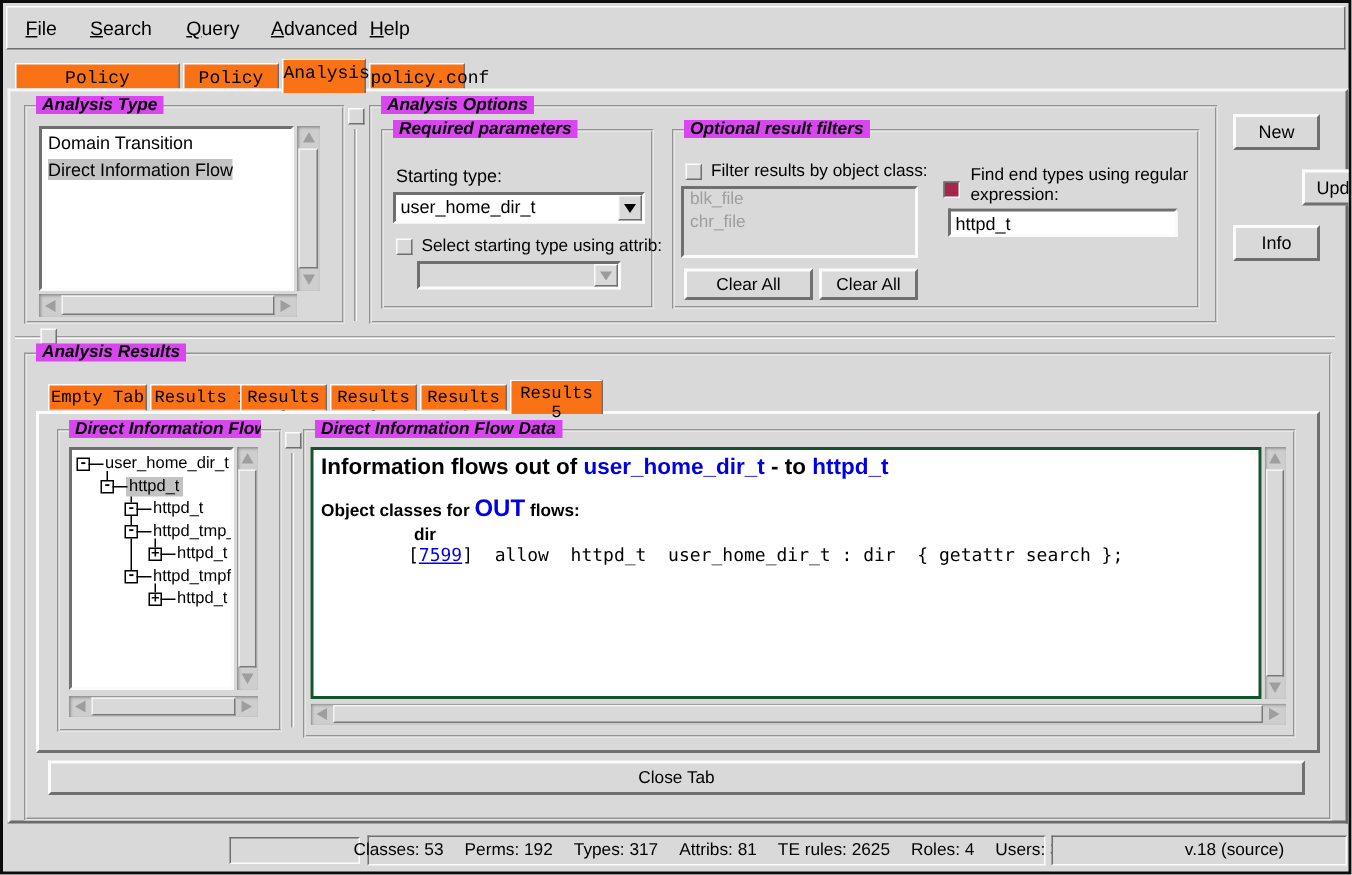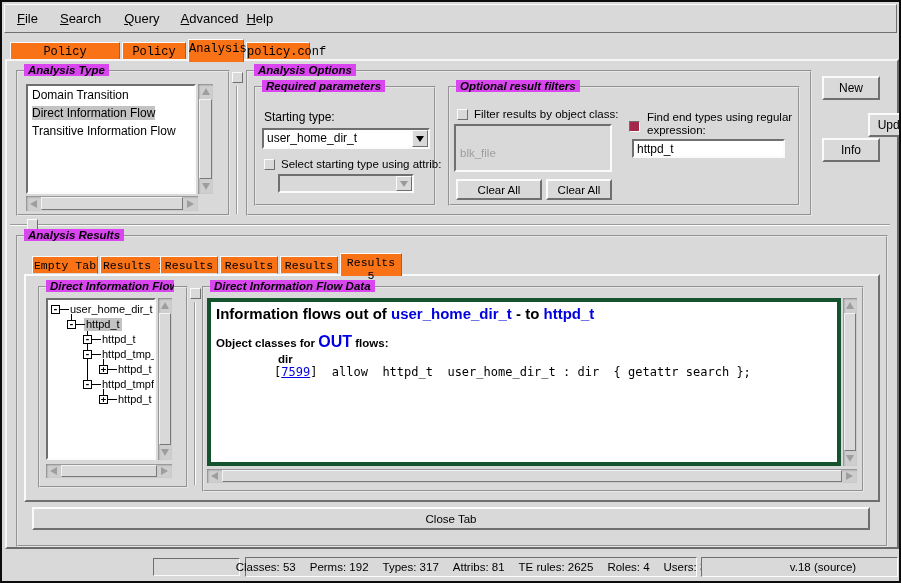--- a/index.html
+++ b/index.html
@@ -83,36 +83,36 @@
   
   .treebox { position:absolute; background:#fff; border:2px solid; border-color:#6f6f6f #fbfbfb #fbfbfb #6f6f6f; overflow:hidden; }
   .trunk { position:absolute; width:1px; background:#000; }
   .tnode { position:absolute; left:0; right:0; height:15px; }
   .tbox  { position:absolute; top:3px; width:9px; height:9px; border:1px solid #000; background:#fff;
            font:bold 9px/7px "DejaVu Sans Mono", monospace; text-align:center; z-index:2; }
   .tbox::after { content:""; position:absolute; left:7px; top:3px; width:10px; border-top:1px solid #000; }
   .tlab { position:absolute; top:1px; font-size:11px; line-height:13px; white-space:nowrap; padding:0 2px; }
 
   
-  .dataarea { position:absolute; background:#fff; border:4px solid #14532d; overflow:hidden;
+  .dataarea { position:absolute; background:#fff; border:2px solid #14532d; overflow:hidden;
               padding:3px 5px; }
   .hdrline { font: bold 15px "Liberation Sans", sans-serif; white-space:pre-wrap; }
   .blue { color:#0000e0; }
   .ocline { margin-top:11px; font: bold 11.5px "Liberation Sans", sans-serif; white-space:pre-wrap; }
   .ocline .dirword { font-size:16px; color:#0000e0; }
   .clsname { margin-top:2px; margin-left:62px; font: bold 11.5px "Liberation Sans", sans-serif; }
   .rule { margin-left:58px; font: 12px "DejaVu Sans Mono", monospace; white-space:pre; }
   .rule a { color:#0000e0; }
 
   
   .spanel { position:absolute; background:#d9d9d9; border:1px solid; border-color:#6f6f6f #fbfbfb #fbfbfb #6f6f6f;
             display:flex; align-items:center; justify-content:center; font-size:11.5px; }
   .stats span { margin:0 7px; white-space:nowrap; }
 
-  .disabled-text { color:#9e9e9e;margin-top:20px; }
+  .disabled-text { color:#9e9e9e; }
   input.txt { position:absolute; background:#fff; border:2px solid; border-color:#6f6f6f #fbfbfb #fbfbfb #6f6f6f;
               font:12px "Liberation Sans", sans-serif; padding:0 3px; outline:none; }
 </style>
 </head>
 <body>
 
 <div class="win">
 
   <div class="menubar">
     <span class="mi mi-file">File</span>
@@ -128,21 +128,20 @@
   <div class="tab" style="left:244px;top:40px; width:64px;  height:18px;">policy.conf</div>
 
   <div class="mainpanel"></div>
 
   <div class="lf" style="left:14px; top:68px; width:214px; height:146px;">
     <span class="lt">Analysis Type</span>
   </div>
   <div class="lb" style="left:24px; top:82px; width:170px; height:110px;">
     <span class="li"><span>Domain Transition</span></span>
     <span class="li"><span class="hl">Direct Information Flow</span></span>
-    <span class="li"><span>Transitive Information Flow</span></span>
   </div>
   <div class="sbv" style="left:196px; top:82px; width:15px; height:110px;">
     <div class="sbtn">
         <span class="tri up"></span>
       </div>
     <div class="sthumb"></div>
     <div class="sbtn">
         <span class="tri down"></span>
       </div>
   </div>
@@ -193,21 +192,21 @@
   </div>
   <div class="btn" style="left:454px; top:177px; width:86px; height:21px; font-size:11.5px;">Clear All</div>
   <div class="btn" style="left:544px; top:177px; width:66px; height:21px; font-size:11.5px;">Clear All</div>
 
   <span class="cb on" style="left:627px; top:119px;"></span>
   <div class="lbl" style="left:645px; top:109px; width:146px; white-space:normal; line-height:13px;">Find end types using regular expression:</div>
   <input class="txt" style="left: 630px; top: 137px; width: 153px; height: 19px;" value="httpd_t">
 
   <div class="btn" style="left:820px; top:74px;  width:58px; height:24px;">New</div>
   <div class="btn" style="left:866px; top:111px; width:58px; height:24px;">Update</div>
-  <div class="btn" style="left:820px; top:136px; width:58px; height:24px;">Info</div>
+  <div class="btn" style="left:820px; top:148px; width:58px; height:24px;">Info</div>
 
   <div class="grv-h" style="left:8px; top:222px; width:880px;"></div>
   <div class="sash" style="left:25px; top:217px;"></div>
 
   <div class="lf" style="left:14px; top:233px; width:872px; height:312px;">
     <span class="lt">Analysis Results</span>
   </div>
 
   <div class="tab" style="left:30px;  top:254px; width:66px; height:18px; font-size:11.5px;">Empty Tab</div>
   <div class="tab" style="left:98px;  top:254px; width:68px; height:18px; font-size:11.5px;">Results 1</div>

